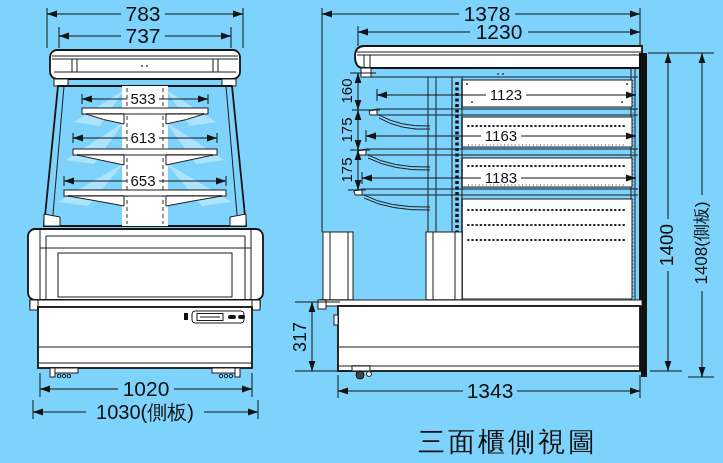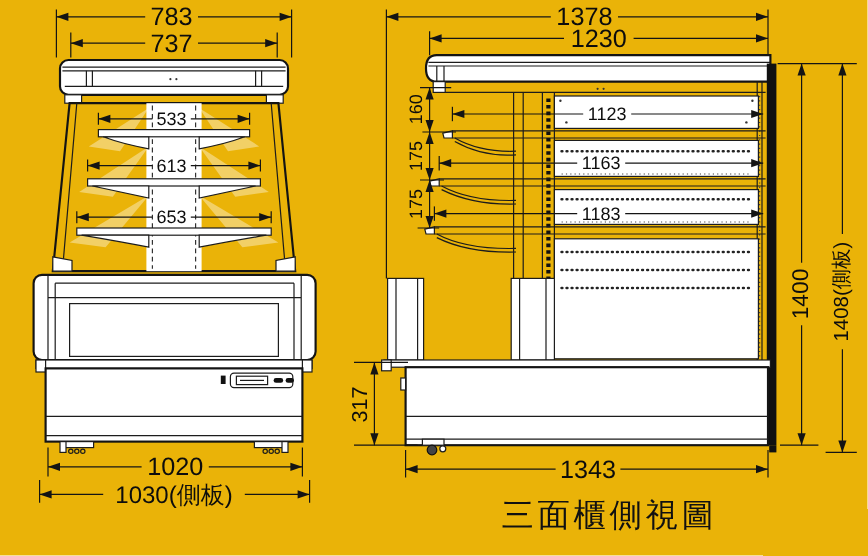--- a/index.html
+++ b/index.html
@@ -1,29 +1,29 @@
 <!DOCTYPE html>
 <html><head>
 <meta charset="utf-8">
 <style>
   html,body{margin:0;padding:0;background:#fff;}
-  .stage{position:relative;width:723px;height:463px;background:#eab308;overflow:hidden;}
+  .stage{position:relative;width:723px;height:463px;background:#7dd3fc;overflow:hidden;}
   svg{position:absolute;left:0;top:0;}
   .s {stroke:#1c1c1c;stroke-width:1;fill:none;}
   .s2{stroke:#141414;stroke-width:1.8;fill:none;}
   .w {fill:#ffffff;}
   .dim,.tick{stroke:#141414;stroke-width:1;fill:none;}
   .dash{stroke:#333;stroke-width:1;stroke-dasharray:4 3;fill:none;}
   .dotted{stroke:#222;stroke-width:2.2;stroke-dasharray:0.6 3.6;stroke-linecap:round;fill:none;}
   .fdot{stroke:#444;stroke-width:1;stroke-dasharray:1 2.6;fill:none;}
   .slot{stroke:#111;stroke-width:3.5;stroke-dasharray:3 2.5;fill:none;}
   text{font-family:"Liberation Sans",sans-serif;fill:#0d0d0d;text-anchor:middle;}
   .t21{font-size:21px;}.t20{font-size:20px;}.t19{font-size:19px;}
   .t18{font-size:18px;}.t17{font-size:17px;}.t15{font-size:15px;}
-  .caption{position:absolute;left:418px;top:411px;font-family:"Liberation Serif",serif;
+  .caption{position:absolute;left:418px;top:424px;font-family:"Liberation Serif",serif;
            font-size:27px;letter-spacing:3px;color:#111;white-space:nowrap;}
 </style>
 </head>
 <body>
 
 <div class="stage">
 <svg width="723" height="463" viewBox="0 0 723 463">
   <defs>
     <marker id="ar" markerWidth="12" markerHeight="8" refX="10.5" refY="4" orient="auto-start-reverse" markerUnits="userSpaceOnUse">
       <path d="M10.5,4 L0.5,0.6 L0.5,7.4 Z" fill="#141414"></path>

